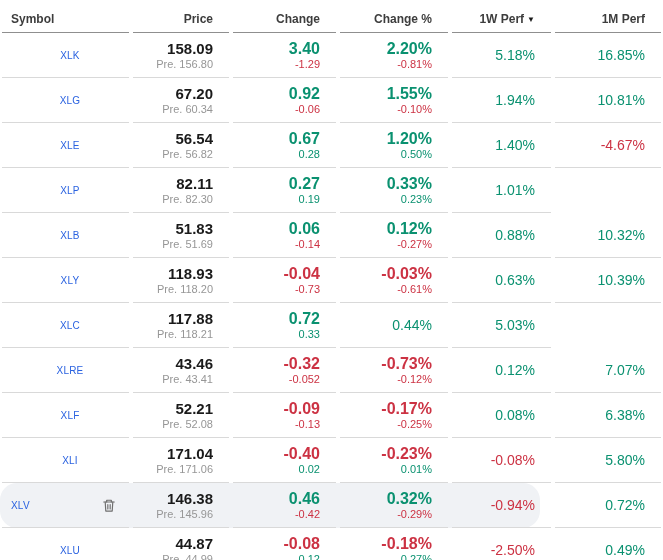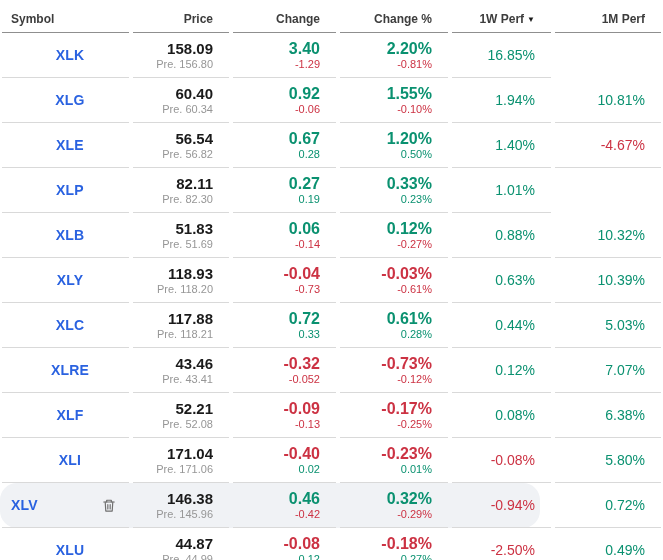--- a/index.html
+++ b/index.html
@@ -28,21 +28,21 @@
     flex-direction:row;align-items:flex-end;justify-content:flex-end;
     padding:0 16px 6px 0;
     font-size:12px;font-weight:bold;color:#3d3d3d;
     cursor:pointer;
   }
   .hcell.sym{justify-content:flex-start;padding-left:9px;}
   .arrow{font-size:8px;margin-left:3px;color:#1a1a1a;line-height:12px;}
   .num{align-items:flex-end;padding-right:16px;}
   .sym-cell{flex-direction:row;align-items:center;padding-left:9px;}
   .symbol{
-    font-size:14px;font-weight:bold;color:#2a62e0;
+    font-size:10px;font-weight:normal;color:#2a62e0;
     text-decoration:none;cursor:pointer;letter-spacing:.2px;
   }
   .main{font-size:16px;font-weight:bold;line-height:17px;color:#1a1a1a;}
   .main.price{font-size:15px;margin-left:42px;}
   .sub{font-size:11px;line-height:14px;color:#969696;}
   .perf-val{font-size:14px;}
   .up{color:#0a9170;}
   .down{color:#cc3243;}
   .trash{
     margin-left:auto;margin-right:12px;
@@ -87,31 +87,34 @@
     </div>
     <div class="cell num">
       <div class="main up">3.40</div>
       <div class="sub down">-1.29</div>
     </div>
     <div class="cell num">
       <div class="main up">2.20%</div>
       <div class="sub down">-0.81%</div>
     </div>
     <div class="cell num">
+      <span class="perf-val up">5.18%</span>
+    </div>
+    <div class="cell num">
       <span class="perf-val up">16.85%</span>
     </div>
   </div>
 
   <div class="row">
     <div class="cell sym-cell">
       <a class="symbol">XLG</a>
 
     </div>
     <div class="cell num">
-      <div class="main price">60.40</div>
+      <div class="main price">67.20</div>
       <div class="sub">Pre. 60.34</div>
     </div>
     <div class="cell num">
       <div class="main up">0.92</div>
       <div class="sub down">-0.06</div>
     </div>
     <div class="cell num">
       <div class="main up">1.55%</div>
       <div class="sub down">-0.10%</div>
     </div>
@@ -225,24 +228,20 @@
       <a class="symbol">XLC</a>
 
     </div>
     <div class="cell num">
       <div class="main price">117.88</div>
       <div class="sub">Pre. 118.21</div>
     </div>
     <div class="cell num">
       <div class="main up">0.72</div>
       <div class="sub up">0.33</div>
-    </div>
-    <div class="cell num">
-      <div class="main up">0.61%</div>
-      <div class="sub up">0.28%</div>
     </div>
     <div class="cell num">
       <span class="perf-val up">0.44%</span>
     </div>
     <div class="cell num">
       <span class="perf-val up">5.03%</span>
     </div>
   </div>
 
   <div class="row">

